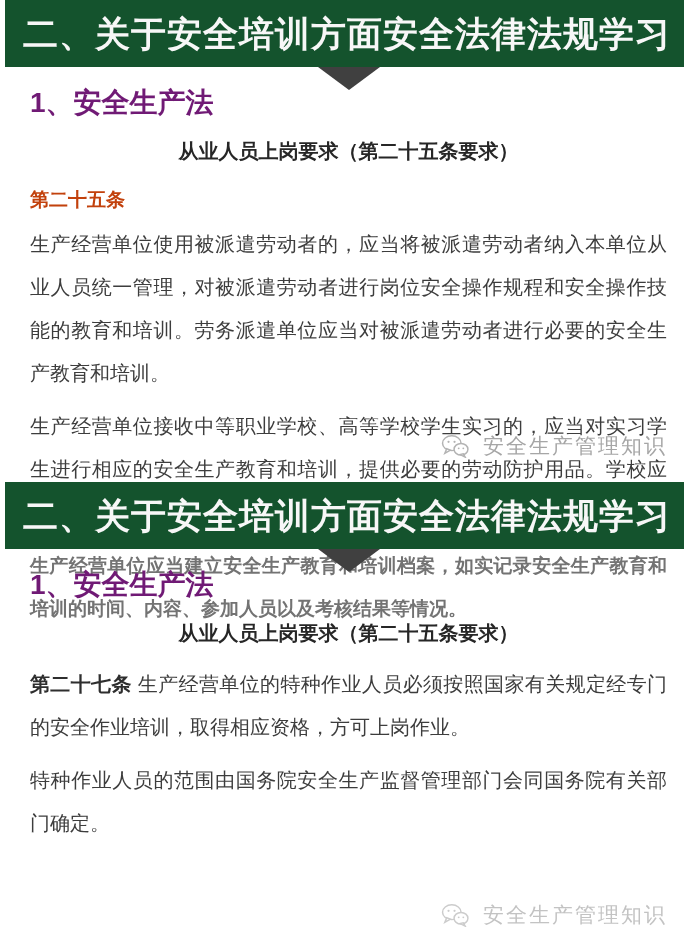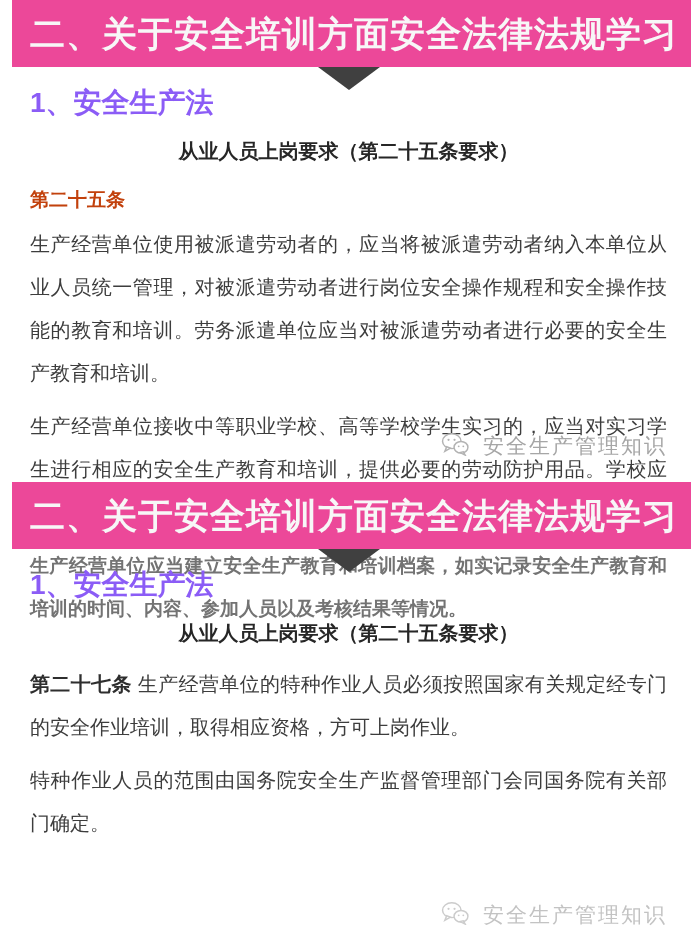--- a/index.html
+++ b/index.html
@@ -17,43 +17,43 @@
   }
   .slide {
     position: absolute;
     left: 0;
     width: 697px;
   }
   .slide-1 { top: 0; height: 482px; }
   .slide-2 { top: 482px; height: 457px; }
 
   .header-banner {
-    margin-left: 12px;
+    margin-left: 5px;
     width: 661px;
     height: 67px;
-    background: #ec4899;
+    background: #14532d;
     color: #f7f7f7;
     font-size: 35px;
     font-weight: bold;
     line-height: 67px;
     padding-left: 18px;
     letter-spacing: 1px;
     white-space: nowrap;
   }
   .banner-arrow {
     width: 0;
     height: 0;
     margin: 0 auto;
     border-left: 31px solid transparent;
     border-right: 31px solid transparent;
     border-top: 23px solid #404040;
   }
   .section-title {
     margin: -6px 0 0 30px;
-    color: #8b5cf6;
+    color: #701a75;
     font-size: 28px;
     font-weight: bold;
   }
   .subtitle {
     margin-top: 16px;
     text-align: center;
     color: #262626;
     font-size: 20px;
     font-weight: bold;
   }
@@ -80,21 +80,21 @@
     color: #737373;
     font-size: 19px;
     font-weight: bold;
     line-height: 43px;
     text-align: justify;
   }
   .watermark {
     position: absolute;
     right: 30px;
     display: flex;
-    align-items: flex-start;
+    align-items: center;
     gap: 14px;
     font-size: 21px;
     letter-spacing: 2px;
     user-select: none;
   }
   .slide-1 .watermark {
     top: 432px;
     color: #a6a6a6;
     text-shadow: 1px 1px 0 #ffffff;
   }

